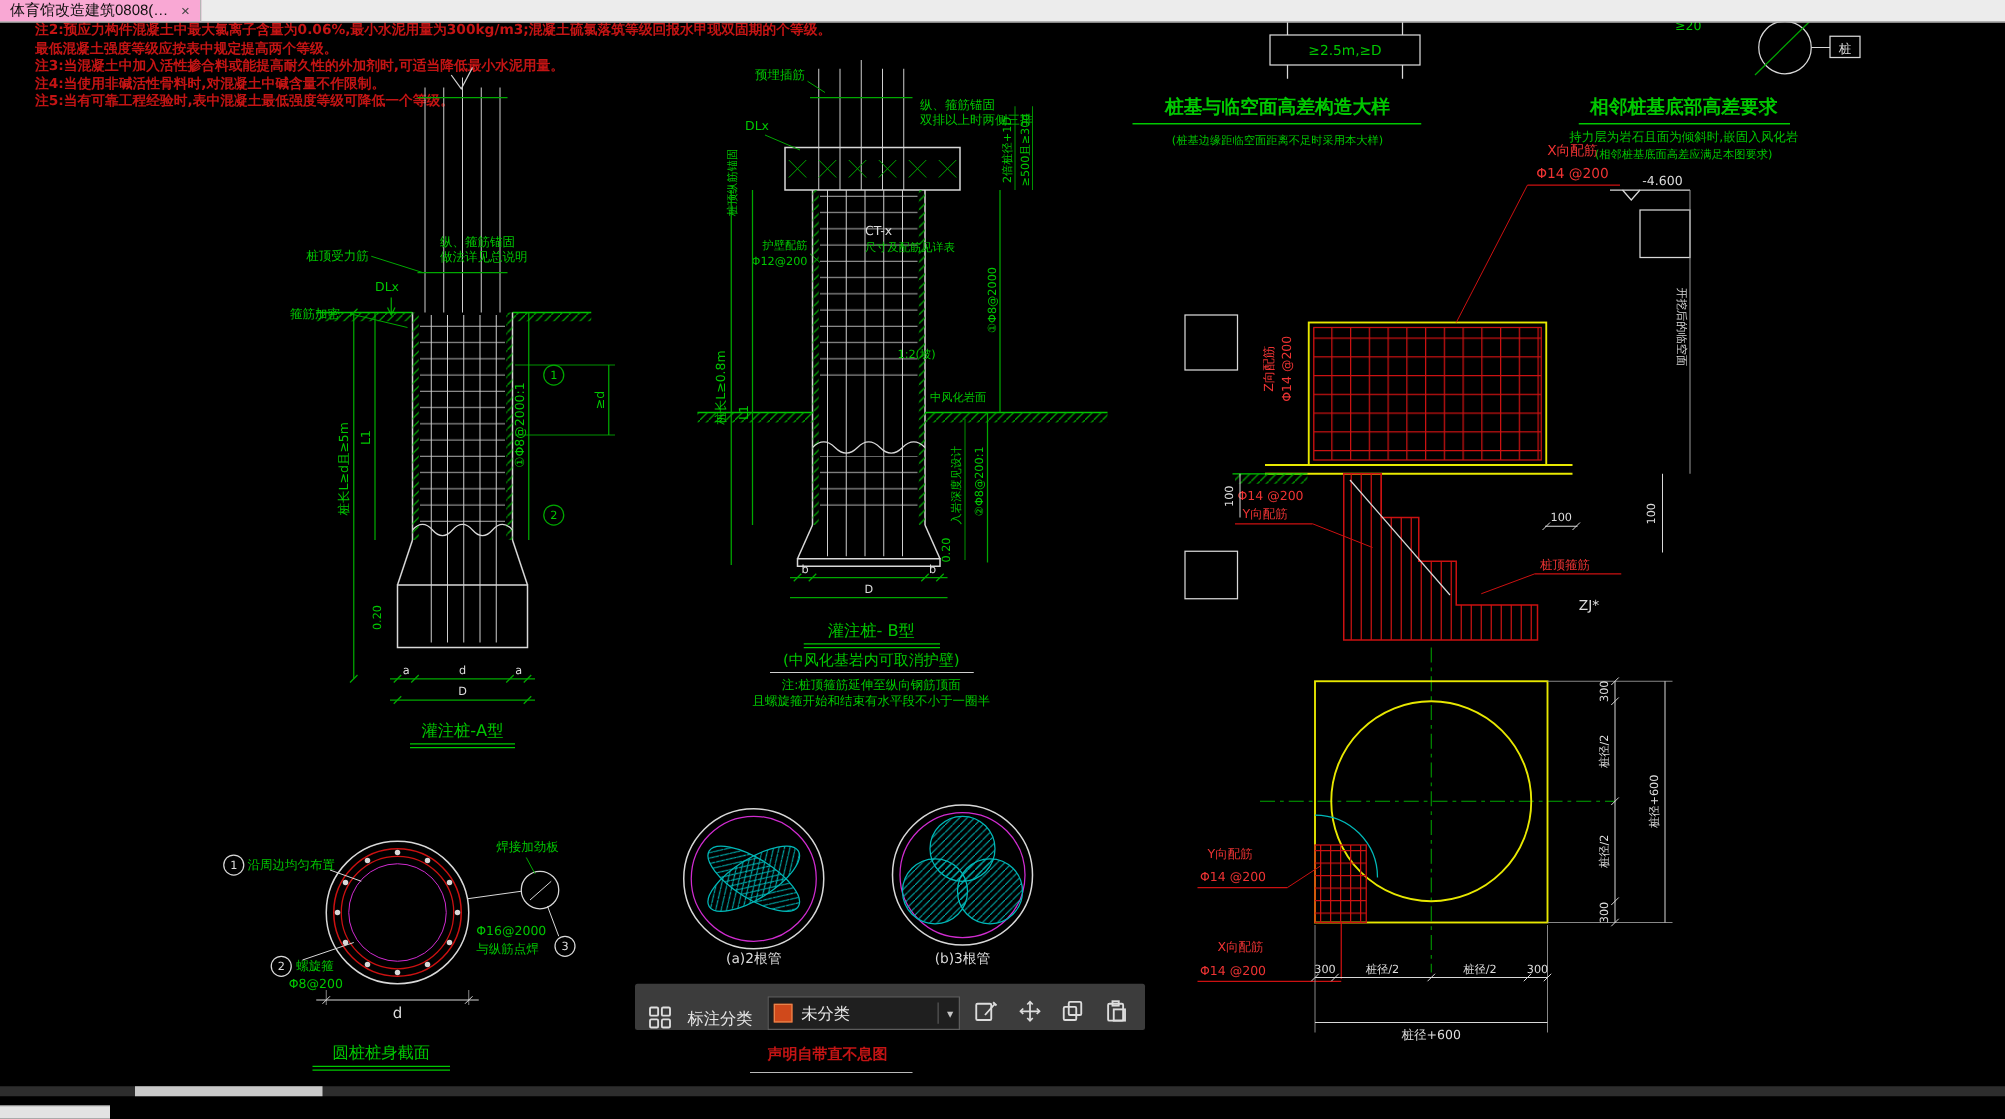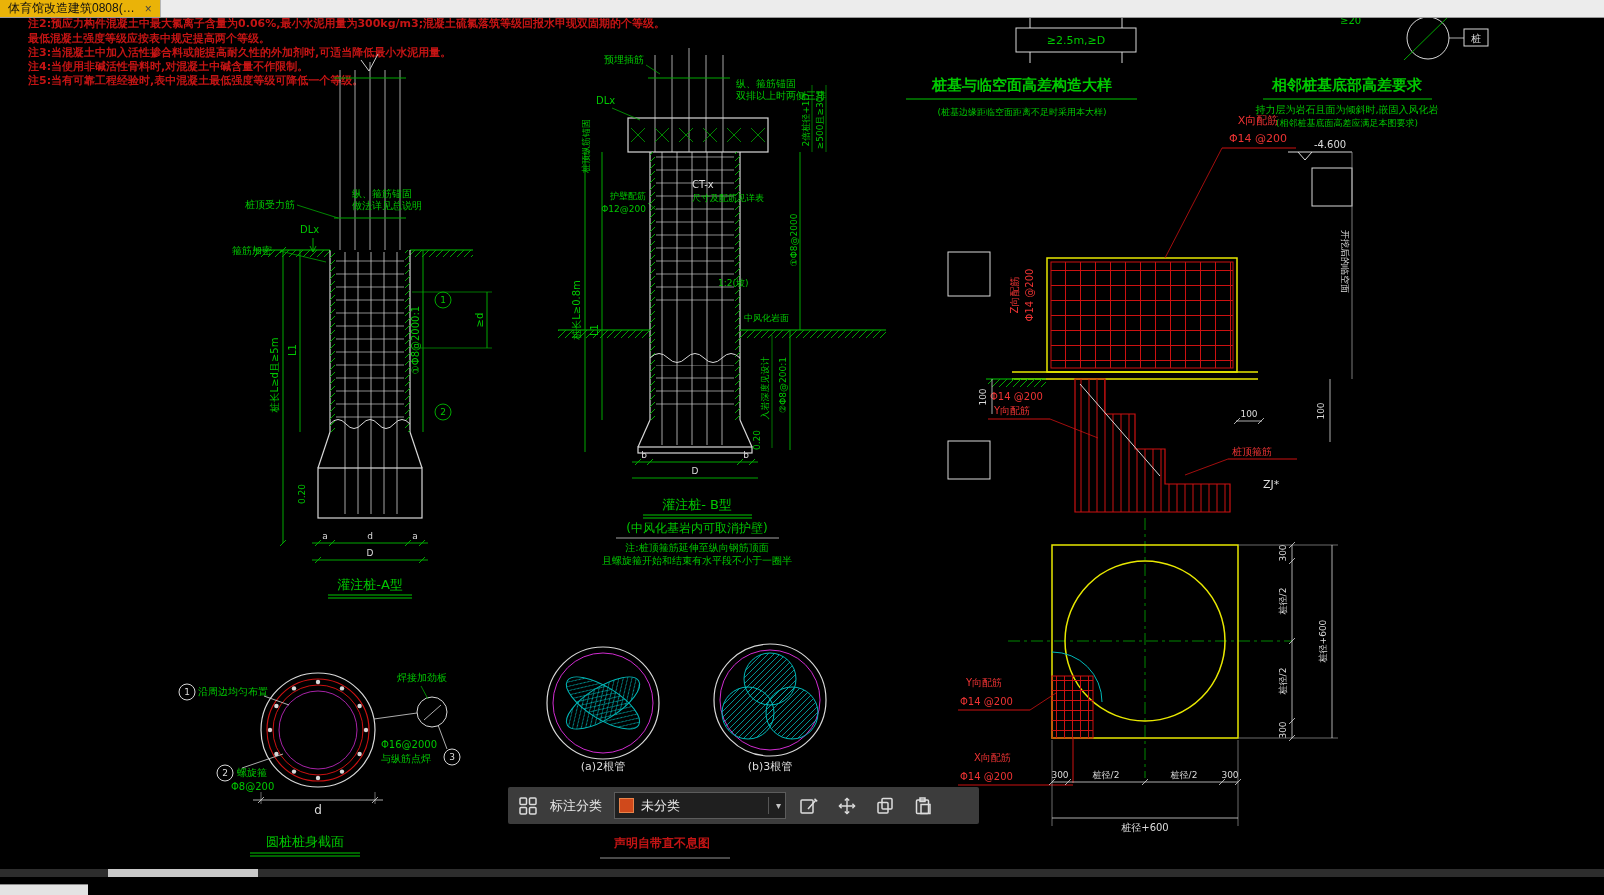--- a/index.html
+++ b/index.html
@@ -1,33 +1,33 @@
 <!DOCTYPE html>
 <html><head>
 <meta charset="utf-8">
 <style>
   html,body{margin:0;padding:0}
   body{width:1604px;height:895px;background:#000;overflow:hidden;position:relative;
        font-family:"Liberation Sans",sans-serif}
   
   .topbar{position:absolute;left:0;top:0;width:1604px;height:17px;background:#ececec;
           border-bottom:1px solid #9a9a9a;z-index:5;display:flex;align-items:stretch}
-  .tab{display:flex;align-items:center;gap:10px;padding:0 8px;background:#eab308;
+  .tab{display:flex;align-items:center;gap:10px;padding:0 8px;background:#f9a8d4;
        border-right:1px solid #b5b5b5;font-size:12px;color:#111;white-space:nowrap}
   .tab .close{color:#444;font-size:12px;cursor:default}
   
   svg.cad{position:absolute;left:0;top:0}
   svg text{font-family:"DejaVu Sans",sans-serif}
   .g{fill:#00c800}.w{fill:#dcdcdc}.r{fill:#ee3333}.dr{fill:#c41414}
   .t9{font-size:9px}.t10{font-size:10px}.t11{font-size:11px}.t12{font-size:12px}
   .t13{font-size:13px}.t15{font-size:15px;font-weight:bold}
   .mid{text-anchor:middle}.end{text-anchor:end}.b{font-weight:bold}
   
-  .toolbar{position:absolute;left:508px;top:787px;width:471px;height:37px;background:#3c3c3c;
-           border-radius:2px;display:flex;align-items:center;padding:0 10px;gap:8px;
+  .toolbar{position:absolute;left:508px;top:787px;width:408px;height:37px;background:#3c3c3c;
+           border-radius:2px;display:flex;align-items:flex-end;padding:0 10px;gap:8px;
            box-sizing:border-box;z-index:6}
   .tb-label{color:#e8e8e8;font-size:13px;margin:0 4px;white-space:nowrap}
   .dropdown{height:27px;width:172px;background:#1f1f1f;border:1px solid #5c5c5c;
             display:flex;align-items:center;padding:0 4px;gap:7px;box-sizing:border-box}
   .swatch{width:13px;height:13px;background:#d0491b;border:1px solid #e8834a;flex:none}
   .dd-value{color:#e8e8e8;font-size:13px;flex:1;white-space:nowrap;overflow:hidden}
   .dd-arrow{color:#c5c5c5;font-size:10px;border-left:1px solid #555;padding-left:7px;
             height:17px;display:flex;align-items:center}
   .tb-btn{background:transparent;border:none;width:30px;height:30px;display:flex;
           align-items:center;justify-content:center;padding:0;cursor:default}

